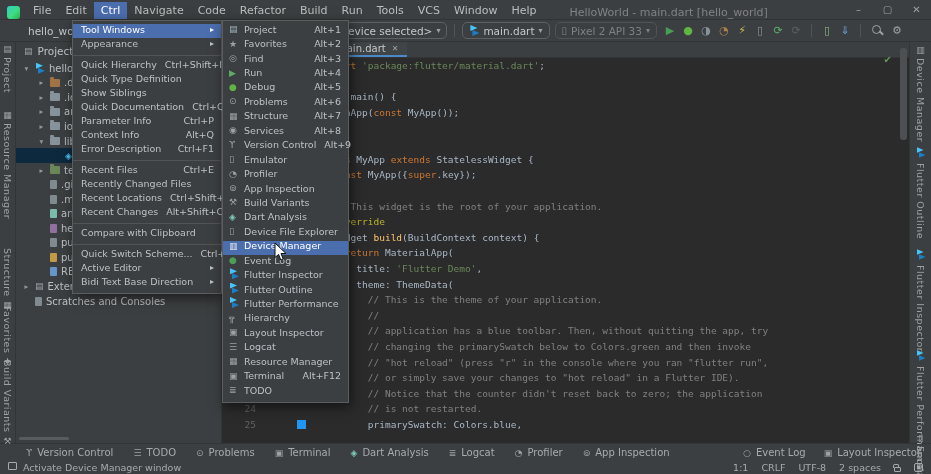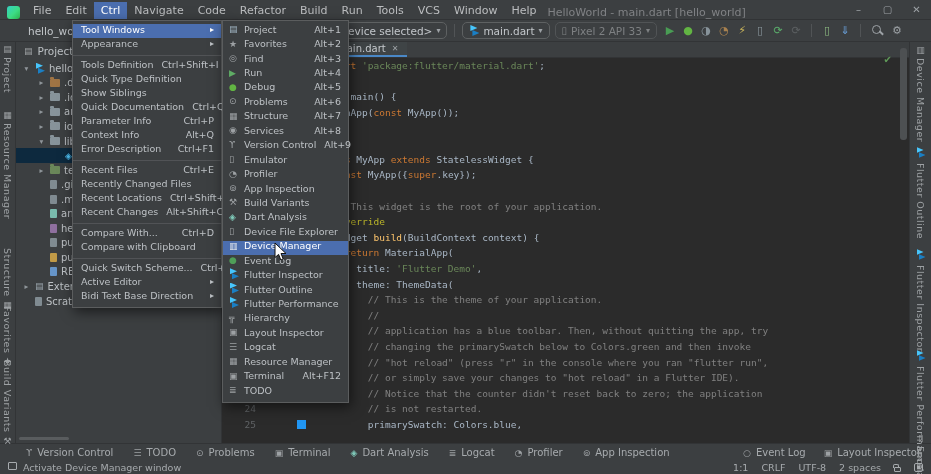--- a/index.html
+++ b/index.html
@@ -3,21 +3,21 @@
 <meta charset="utf-8">
 <style>
   *{box-sizing:border-box;margin:0;padding:0}
   html,body{width:931px;height:474px;overflow:hidden}
   body{background:#2b2b2b;font-family:"DejaVu Sans","Liberation Sans",sans-serif;color:#bbbdbf;position:relative;font-size:11px}
   
   .titlebar{height:20px;background:#3c3f41;display:flex;align-items:flex-end;padding-left:5px;border-bottom:1px solid #313335}
   .logo{width:13px;height:13px;border-radius:3px;background:linear-gradient(135deg,#35d0c3 0%,#3ddc84 55%,#2bb24c 100%);margin:0 6px 0 2px;flex:none}
   .mb-item{padding:2px 7px;font-size:11px;color:#bbbdbf;border-radius:0}
   .mb-item.active{background:#4b6eaf;color:#fff}
-  .win-title{color:#808285;margin-left:4px;font-size:11px;white-space:nowrap}
+  .win-title{color:#808285;margin-left:26px;font-size:11px;white-space:nowrap}
   .win-controls{margin-left:auto;display:flex}
   .win-btn{width:29px;text-align:center;color:#9da2a6;font-size:10px;line-height:19px}
   
   .toolbar{height:22px;background:#3c3f41;display:flex;align-items:center;border-bottom:1px solid #323436;position:relative}
   .breadcrumb{margin-left:28px;display:flex;align-items:center;gap:5px;font-size:10.5px;color:#c3c7cb}
   .crumb-sep{color:#6d7073;font-size:9px}
   .tb-right{position:absolute;right:5px;top:0;height:21px;display:flex;align-items:center;gap:5px}
   .tb-box{height:17px;border:1px solid #5e6162;border-radius:5px;display:flex;align-items:center;gap:4px;padding:0 6px;font-size:10.5px;color:#c3c7cb;white-space:nowrap}
   .tb-box.dim{border-color:#515456;color:#7e8183}
   .caret{font-size:8px;color:#9da2a6}
@@ -515,21 +515,21 @@
     <div class="vm-item selected">
       <span>Tool Windows</span>
       <span class="vm-arrow">▸</span>
     </div>
     <div class="vm-item">
       <span>Appearance</span>
       <span class="vm-arrow">▸</span>
     </div>
     <div class="vm-sep"></div>
     <div class="vm-item">
-      <span>Tools Definition</span>
+      <span>Quick Hierarchy</span>
       <span class="vm-short">Ctrl+Shift+I</span>
     </div>
     <div class="vm-item">
       <span>Quick Type Definition</span>
     </div>
     <div class="vm-item">
       <span>Show Siblings</span>
     </div>
     <div class="vm-item">
       <span>Quick Documentation</span>
@@ -557,24 +557,20 @@
     </div>
     <div class="vm-item">
       <span>Recent Locations</span>
       <span class="vm-short">Ctrl+Shift+E</span>
     </div>
     <div class="vm-item">
       <span>Recent Changes</span>
       <span class="vm-short">Alt+Shift+C</span>
     </div>
     <div class="vm-sep"></div>
-    <div class="vm-item">
-      <span>Compare With...</span>
-      <span class="vm-short">Ctrl+D</span>
-    </div>
     <div class="vm-item">
       <span>Compare with Clipboard</span>
     </div>
     <div class="vm-sep"></div>
     <div class="vm-item">
       <span>Quick Switch Scheme...</span>
       <span class="vm-short">Ctrl+`</span>
     </div>
     <div class="vm-item">
       <span>Active Editor</span>

